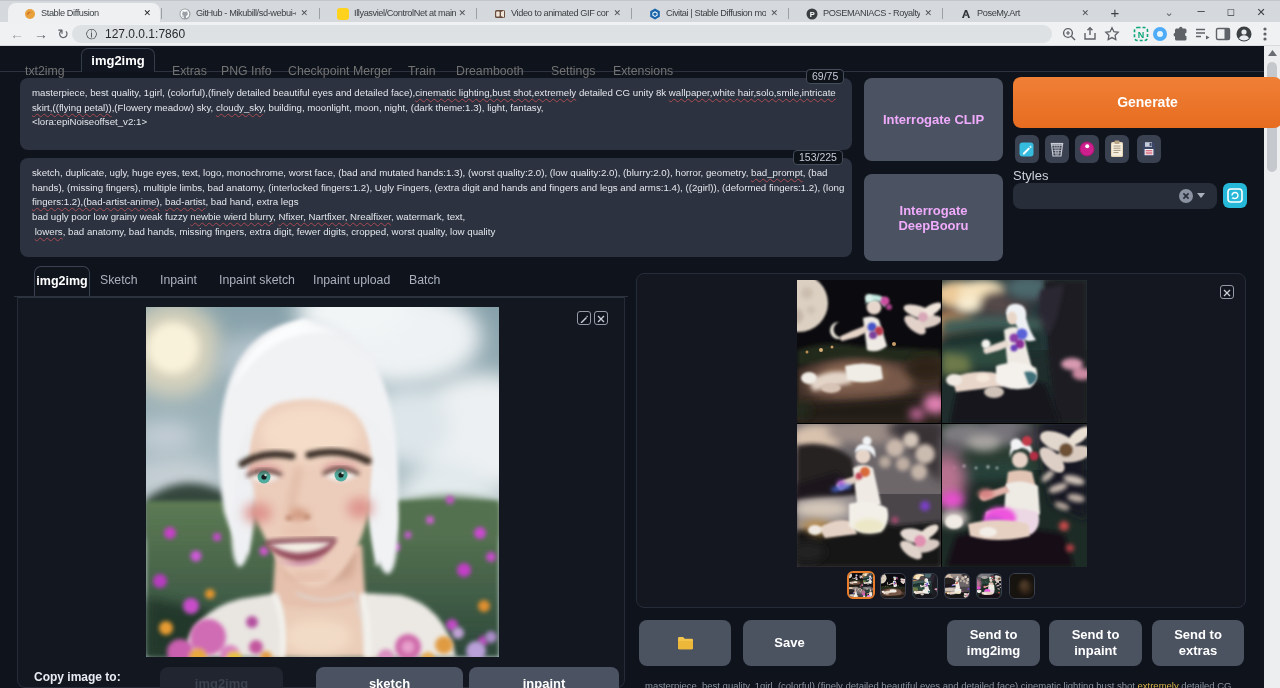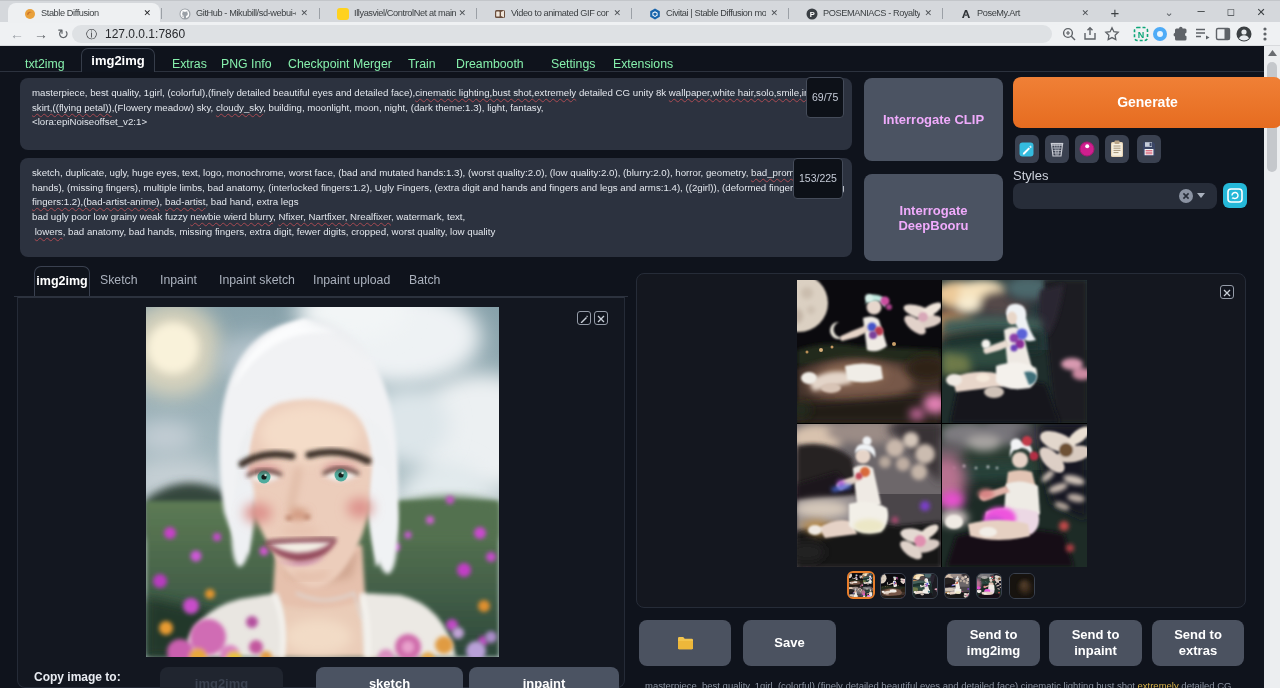--- a/index.html
+++ b/index.html
@@ -18,28 +18,28 @@
 #omnibox { position:absolute; left:72px; top:3px; width:980px; height:18px; border-radius:9px; background:#dee1e4; color:#27292d; font-size:12px; line-height:18px; }
 .navbtn { position:absolute; top:3px; width:18px; height:18px; color:#5f6368; font-size:14px; text-align:center; line-height:18px; }
 .ticon { position:absolute; top:3px; width:18px; height:18px; }
 
 
 #page { left:0; top:46px; width:1264px; height:642px; background:#0f131c; }
 #scrollbar { left:1264px; top:46px; width:16px; height:642px; background:#eceef0; }
 #scrollthumb { left:1267px; top:62px; width:10px; height:110px; background:#c5c8cc; border-radius:5px; }
 
 
-.wnav { position:absolute; top:9px; font-size:12.3px; color:#86efac; }
+.wnav { position:absolute; top:16px; font-size:12.3px; color:#737373; }
 #wnavrow { left:0; top:48px; width:1264px; height:24px; border-bottom:1px solid #2c323e; }
 #wnav-active { position:absolute; left:81px; top:0px; width:74px; height:24px; border:1px solid #363d4a; border-bottom:none; border-radius:7px 7px 0 0; background:#10151f; color:#fff; font-weight:700; font-size:13px; text-align:center; line-height:23px; }
 
 
 .ta { position:absolute; left:20px; width:832px; background:#2c323f; border-radius:8px; color:#e2e6ec; font-size:9.7px; line-height:14.7px; padding:8px 12px; }
 .sq { text-decoration: underline wavy #a84a52; text-decoration-thickness:1px; text-underline-offset:2px; }
-.badge { position:absolute; background:#0d1118; border:1px solid #454c5a; border-radius:4px; color:#c6ccd8; font-size:10.5px; line-height:13px; padding:13px 5px;margin-top:8px; }
+.badge { position:absolute; background:#0d1118; border:1px solid #454c5a; border-radius:4px; color:#c6ccd8; font-size:10.5px; line-height:13px; padding:0 5px; }
 .graybtn { position:absolute; background:#4b5362; border-radius:8px; color:#f0abfc; font-weight:700; font-size:13px; display:flex; align-items:center; justify-content:center; text-align:center; }
 #generate { position:absolute; left:1013px; top:77px; width:269px; height:51px; background:linear-gradient(#f08036,#e66c20); border-radius:8px; color:#fff; font-weight:700; font-size:14px; text-align:center; line-height:51px; }
 .minibtn { position:absolute; top:135px; width:24px; height:28px; background:#3a4150; border-radius:6px; }
 #styleslbl { position:absolute; left:1013px; top:168px; font-size:13px; color:#cdd2dc; }
 #stylesdd { position:absolute; left:1013px; top:183px; width:204px; height:26px; background:#272d39; border-radius:8px; }
 #refreshbtn { position:absolute; left:1223px; top:183px; width:24px; height:25px; background:#25b8d8; border-radius:6px; }
 
 
 #leftpanel { left:14px; top:266px; width:614px; height:422px; }
 .itab { position:absolute; top:7px; font-size:12.3px; color:#aab1bd; }

